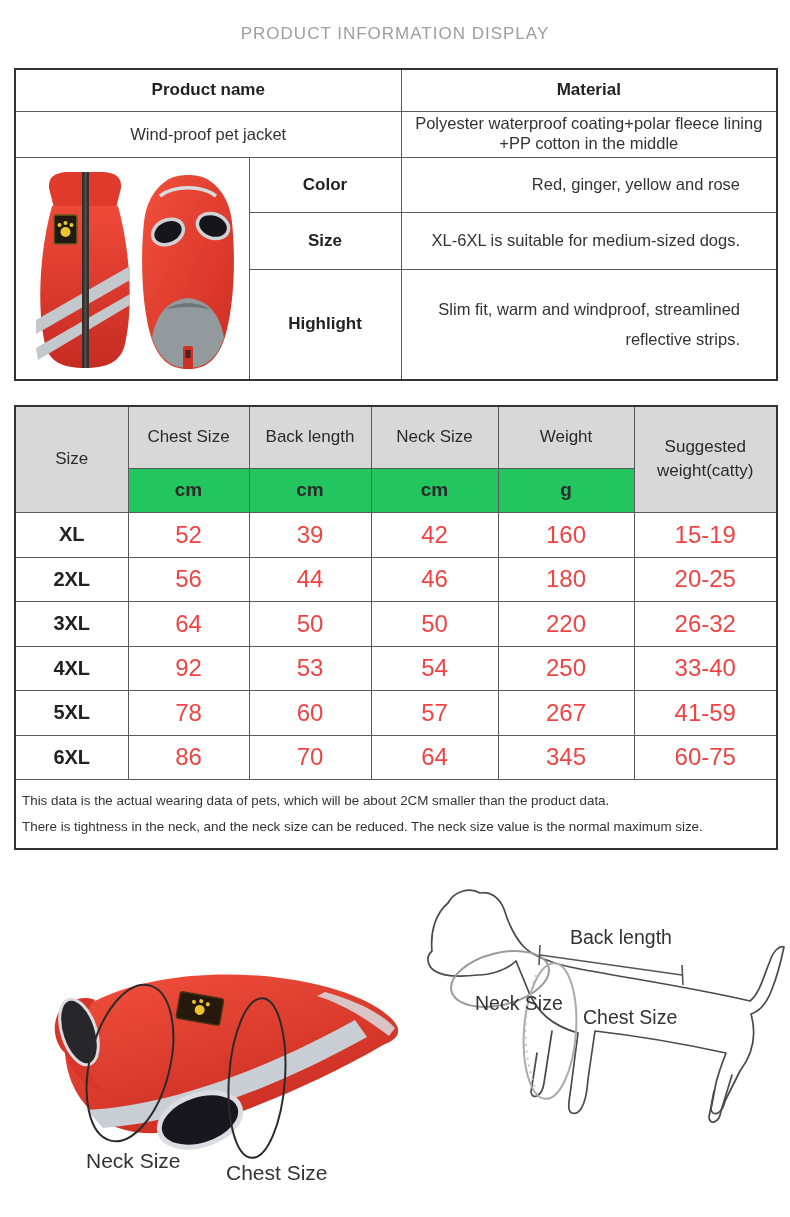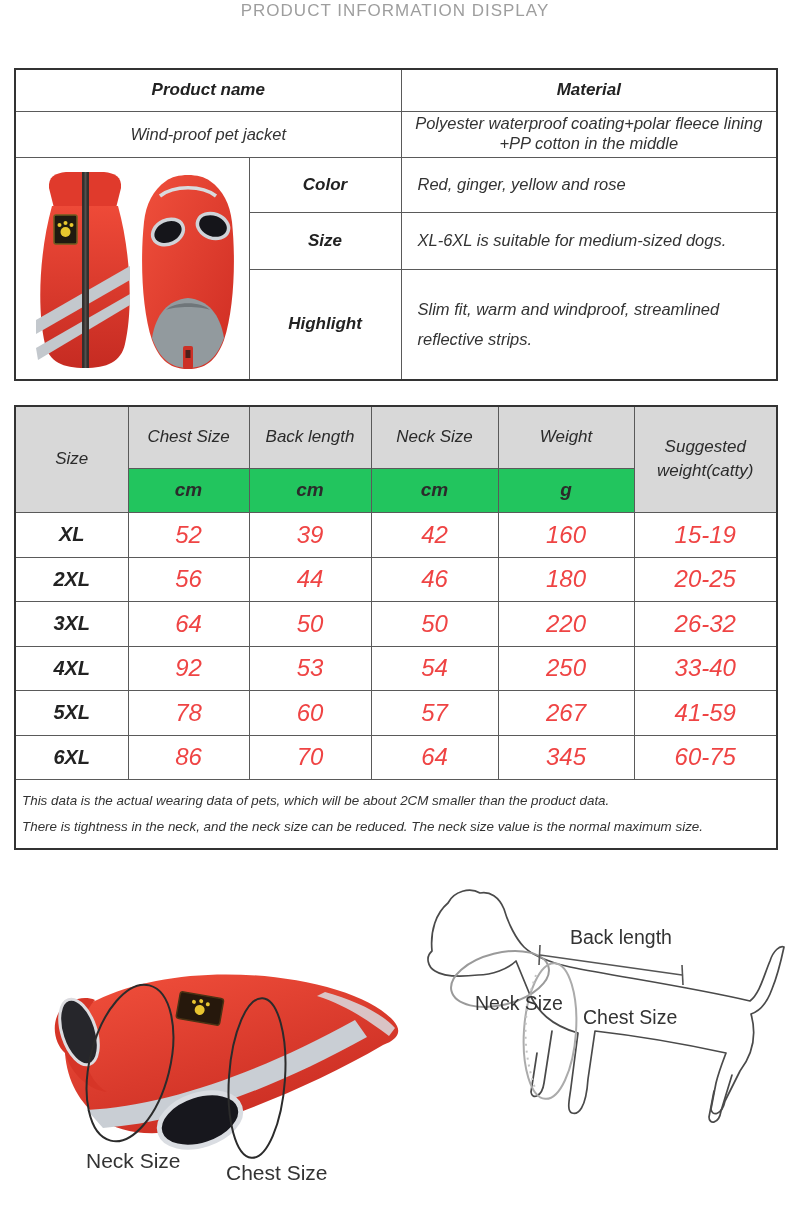--- a/index.html
+++ b/index.html
@@ -1,31 +1,31 @@
 <!DOCTYPE html>
 <html><head>
 <meta charset="utf-8">
 <style>
   * { margin:0; padding:0; box-sizing:border-box; }
   body { background:#fff; font-family:"Liberation Sans", sans-serif; }
   .page { position:relative; width:790px; height:1217px; background:#fff; overflow:hidden; }
 
-  .title { position:absolute; top:1px; left:0; width:790px; text-align:center;
+  .title { position:absolute; top:24px; left:0; width:790px; text-align:center;
            font-size:17px; letter-spacing:1px; color:#9e9e9e; font-weight:400; }
 
   table { border-collapse:collapse; table-layout:fixed; }
   td { border:1px solid #5a5a5a; text-align:center; vertical-align:middle;
-       color:#333; overflow:hidden;font-style:italic; }
+       color:#333; overflow:hidden; }
 
   
   .info { position:absolute; top:68px; left:14px; width:762px; border:2px solid #333; }
   .info td.hd { font-size:17px; font-weight:600; color:#222; }
   .info td.v  { font-size:16.5px; }
   .info td.lbl { font-size:17px; font-weight:600; color:#222;text-align:center; }
-  .info td.val { font-size:16.5px; text-align:left; padding-left:16px; padding-right:22px; }
+  .info td.val { font-size:16.5px; text-align:right; padding-left:16px; padding-right:36px; }
   .info td.val.tall { line-height:1.85; }
   .mat-lines { line-height:1.2; }
   .photo-cell { padding:0; }
 
   
   .sizes { position:absolute; top:405px; left:14px; width:762px; border:2px solid #333; }
   .sizes td.head { background:#d8d8d8; font-size:17px; color:#2b2b2b; }
   .sizes td.unit { background:#22c55e; font-size:19px; font-weight:700; color:#2b2b2b; }
   .sizes td.sug  { background:#d8d8d8; font-size:17px; color:#2b2b2b; padding:0 14px; line-height:1.45; }
   .sizes td.sz   { font-size:20px; font-weight:700; color:#222; }

